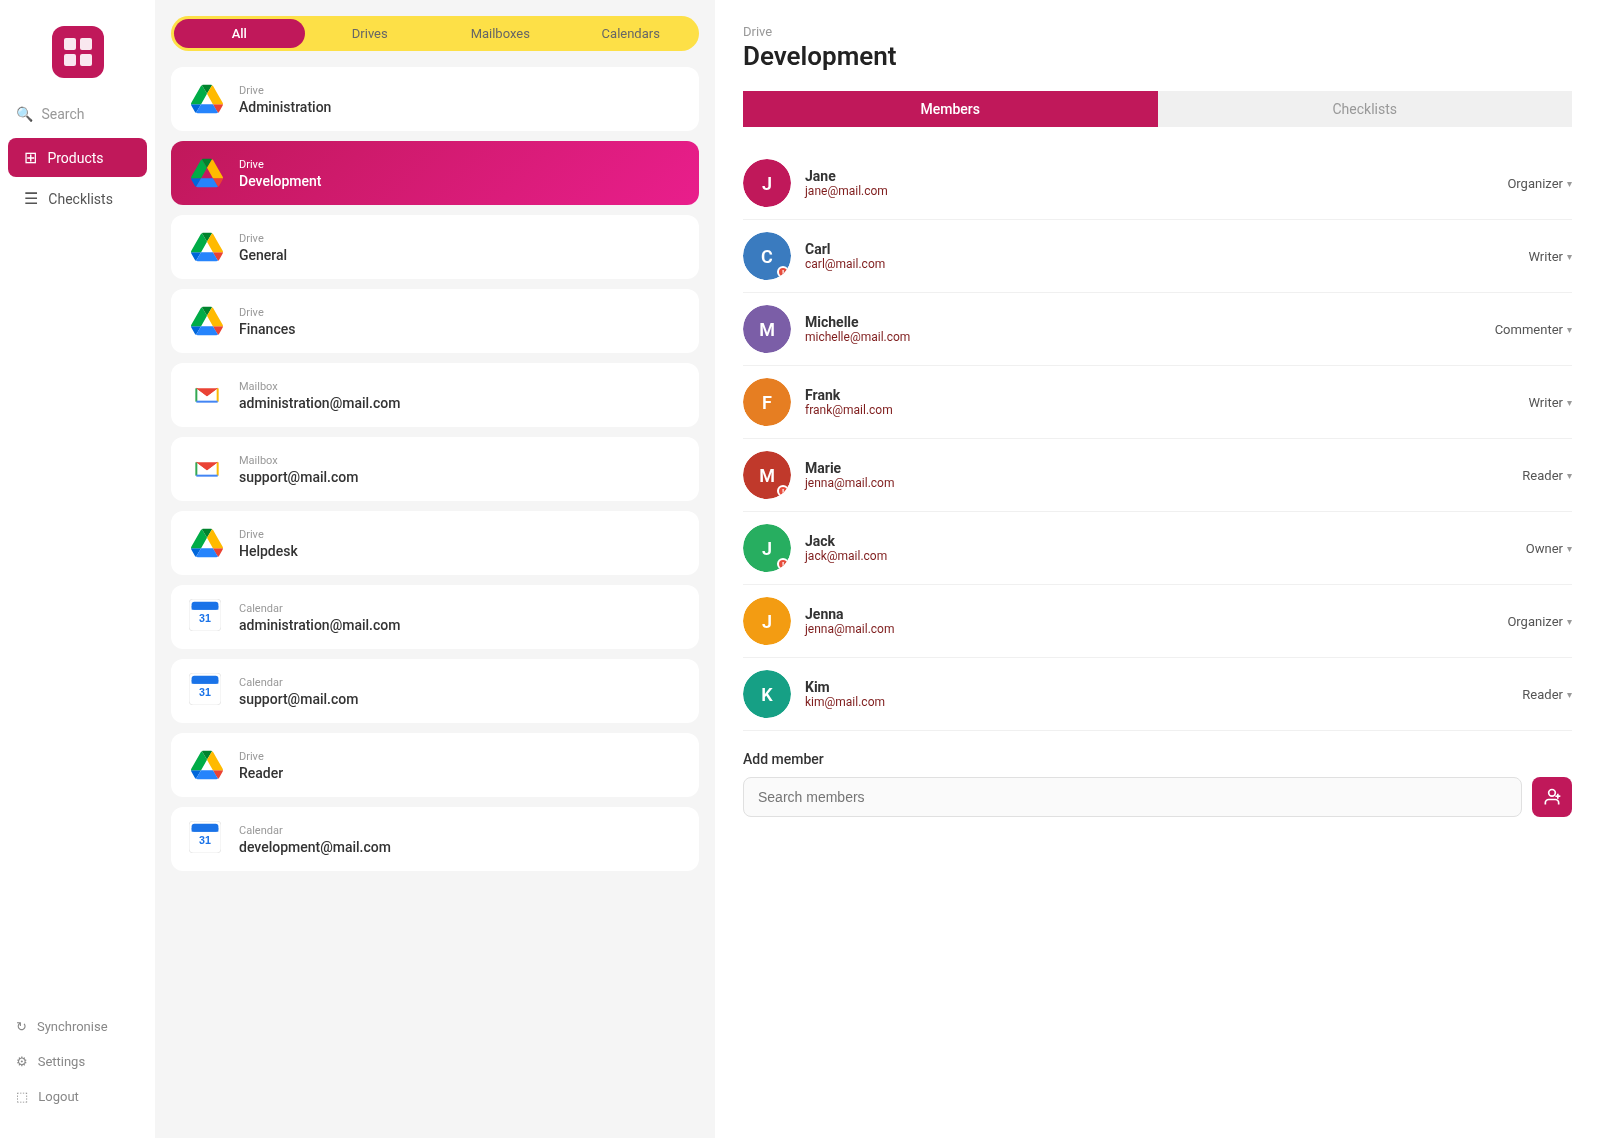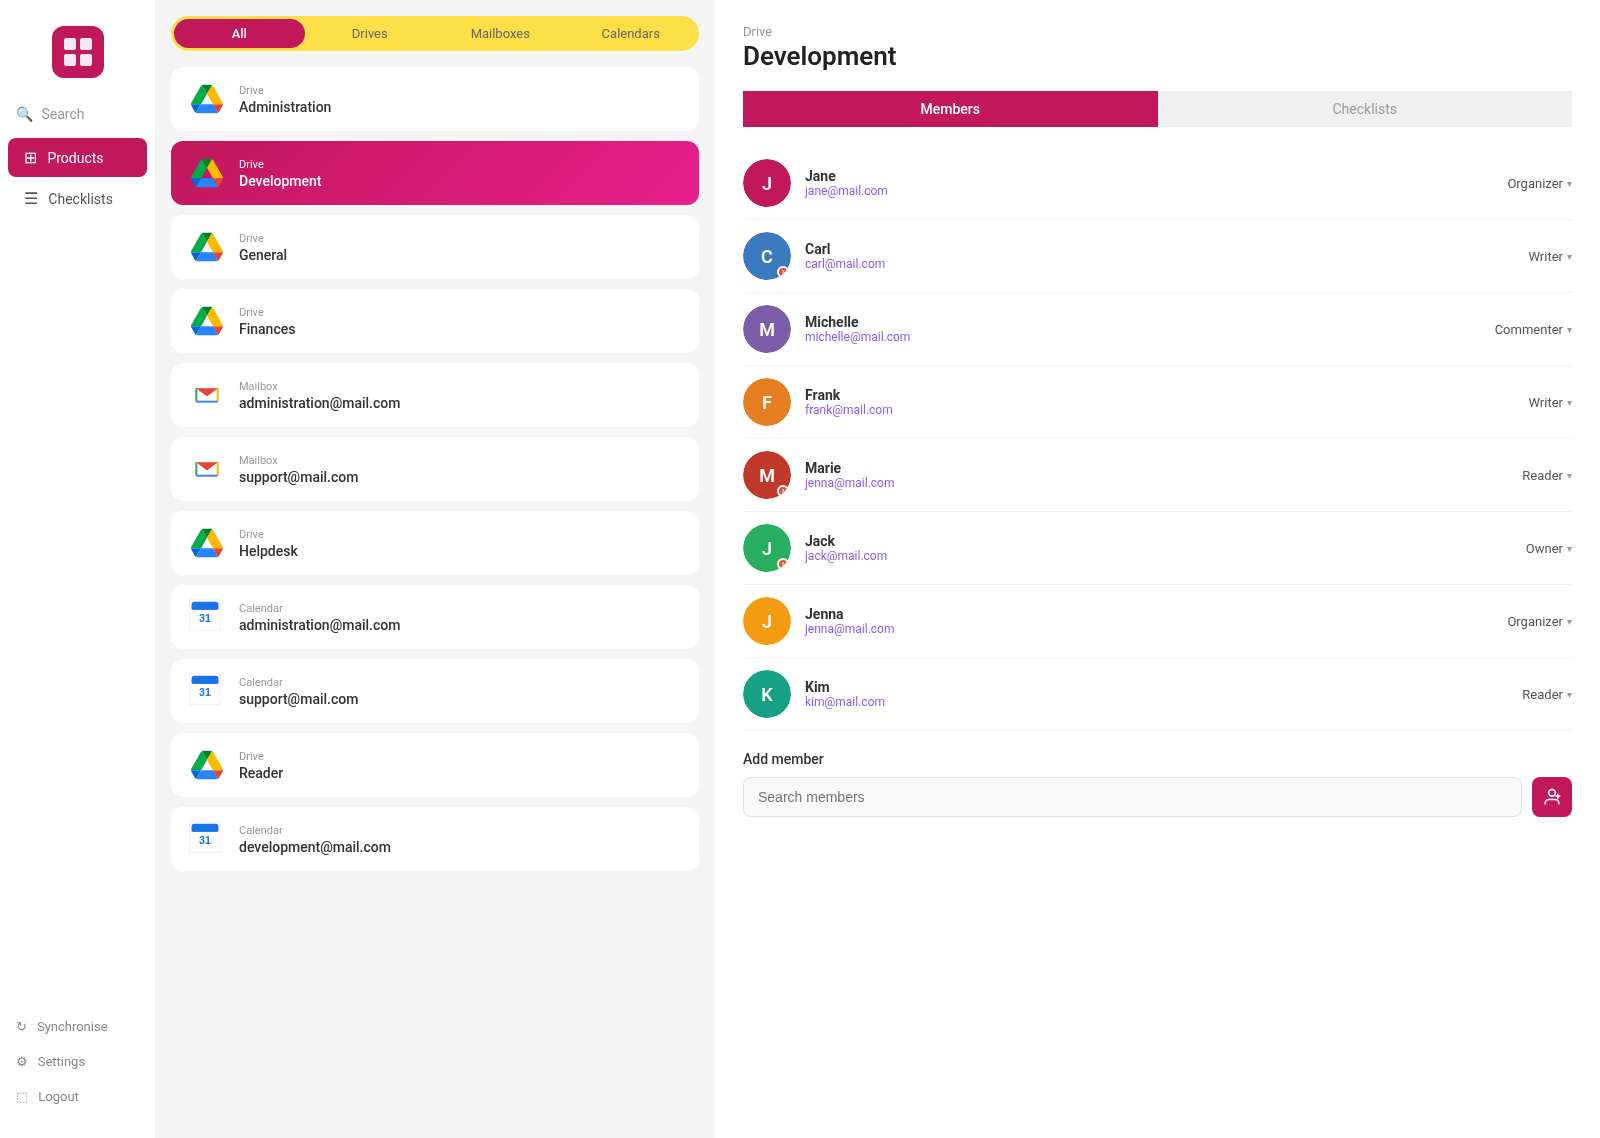--- a/index.html
+++ b/index.html
@@ -139,21 +139,21 @@
     }
     .notification-dot {
       position: absolute; bottom: 2px; right: 2px;
       width: 12px; height: 12px; background: #e74c3c; border-radius: 50%;
       border: 2px solid #fff;
       display: flex; align-items: center; justify-content: center;
       font-size: 8px; color: #fff; font-weight: bold;
     }
     .member-info { flex: 1; }
     .member-name { font-size: 14px; font-weight: 700; color: #333; }
-    .member-email { font-size: 12px; color: #8b5cf6; }
+    .member-email { font-size: 12px; color: #7f1d1d; }
     .member-role {
       display: flex; align-items: center; gap: 4px;
       font-size: 13px; color: #555;
     }
     .chevron-down { font-size: 10px; color: #999; }
 
     
     .add-member-section { margin-top: 20px; }
     .add-member-label { font-size: 14px; font-weight: 500; color: #333; margin-bottom: 10px; }
     .add-member-input-row {

